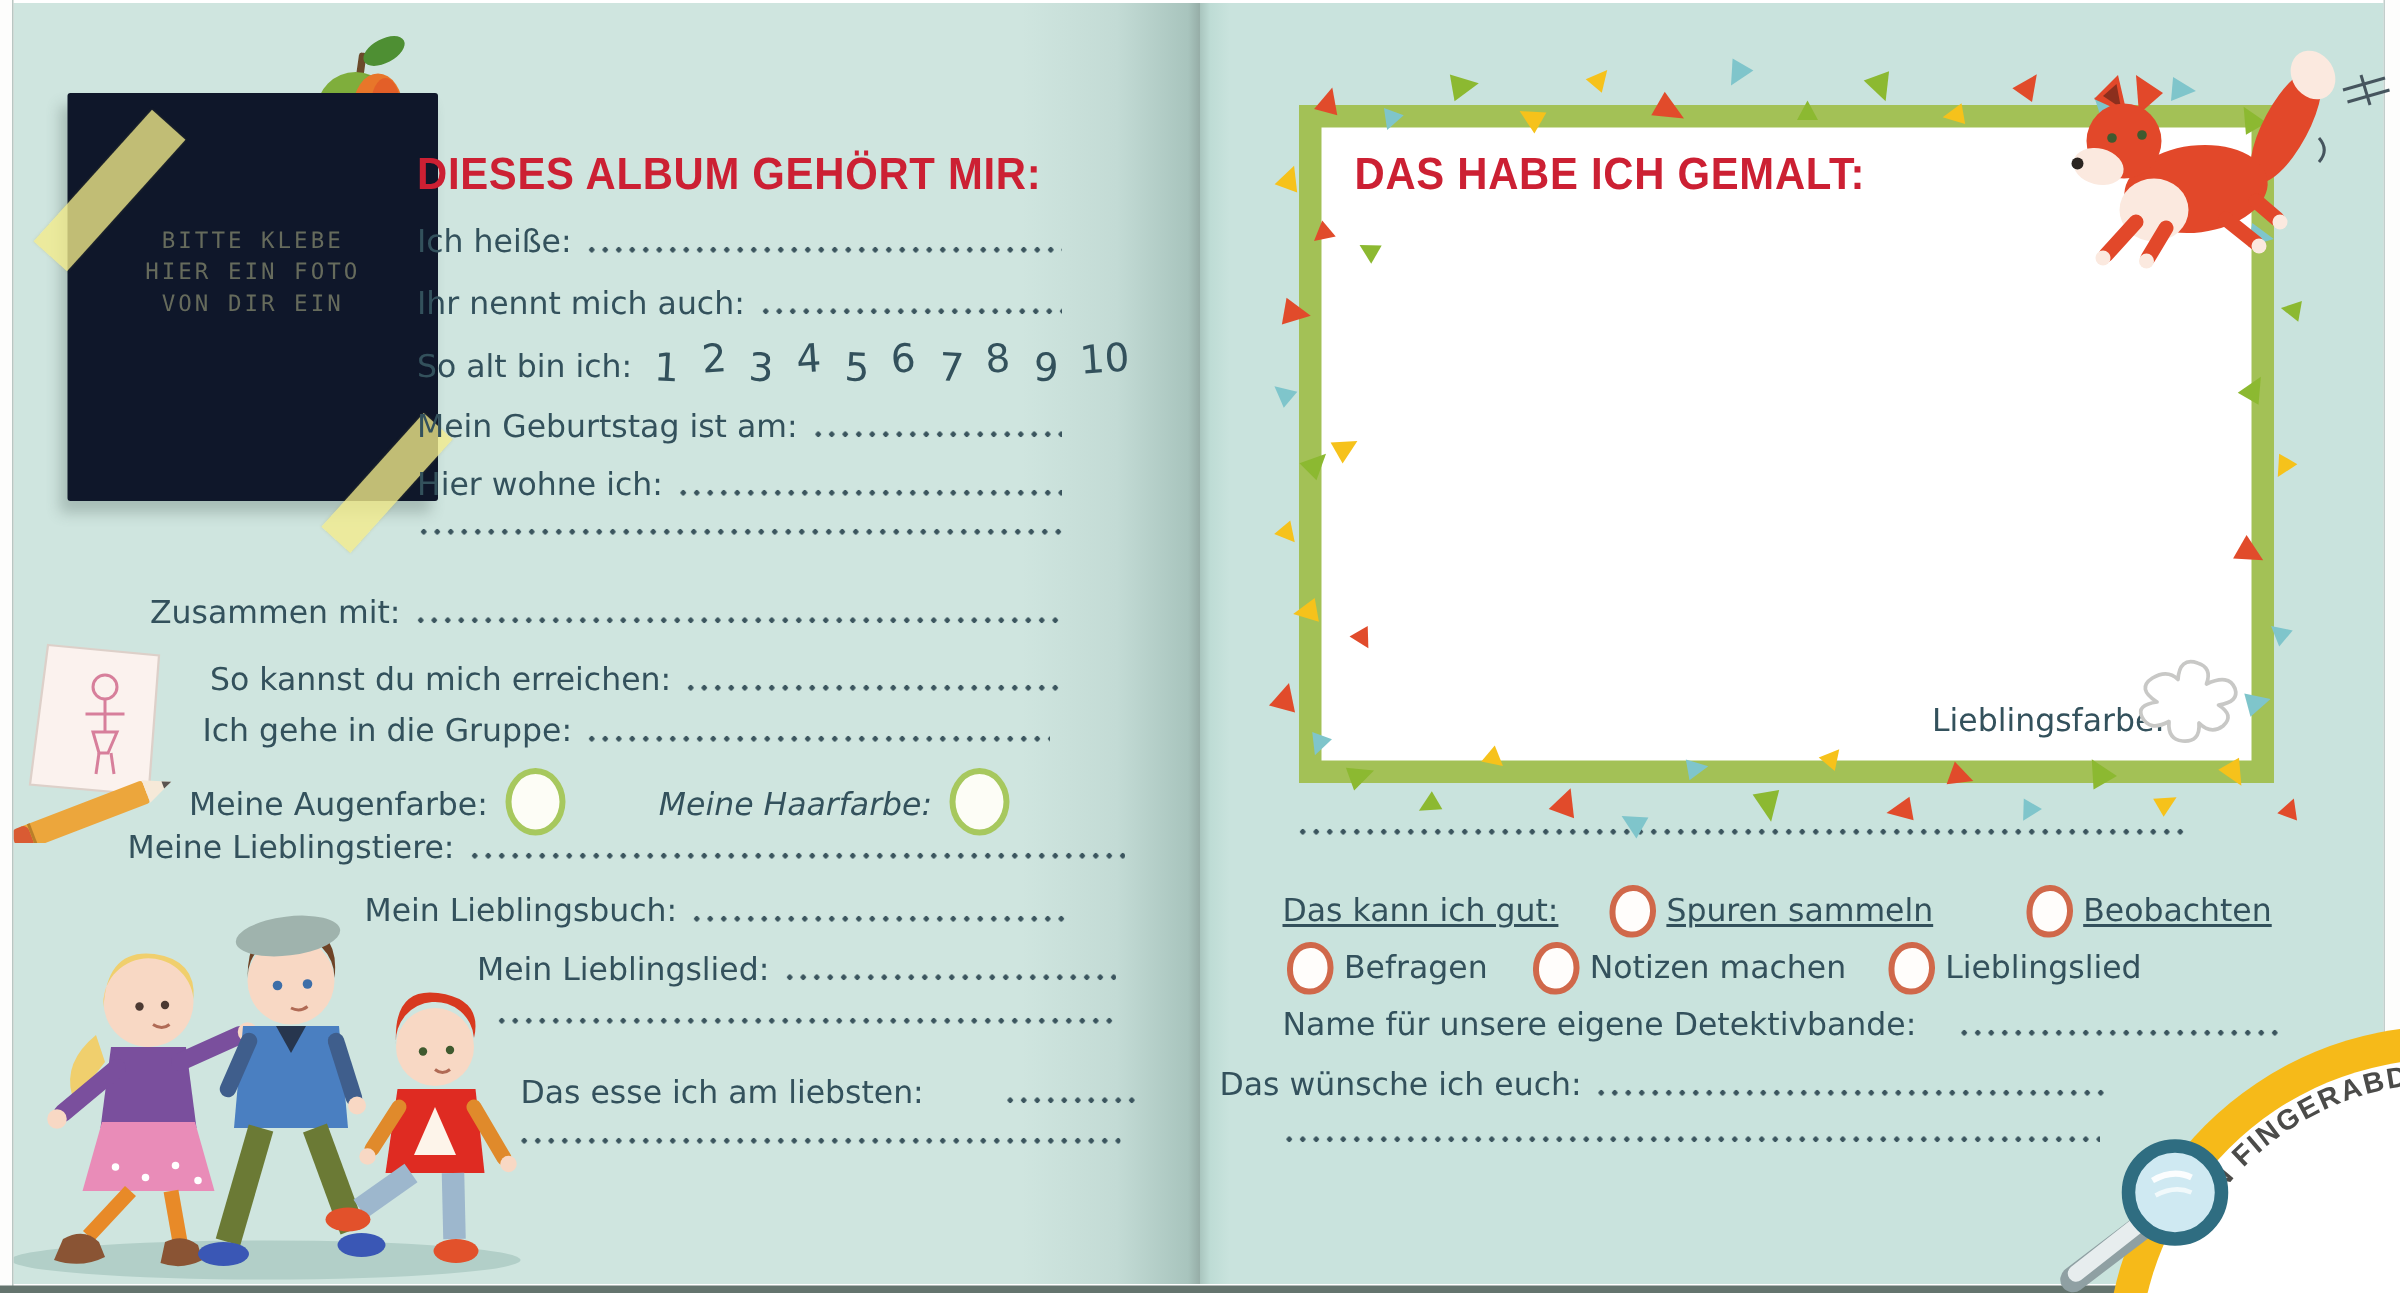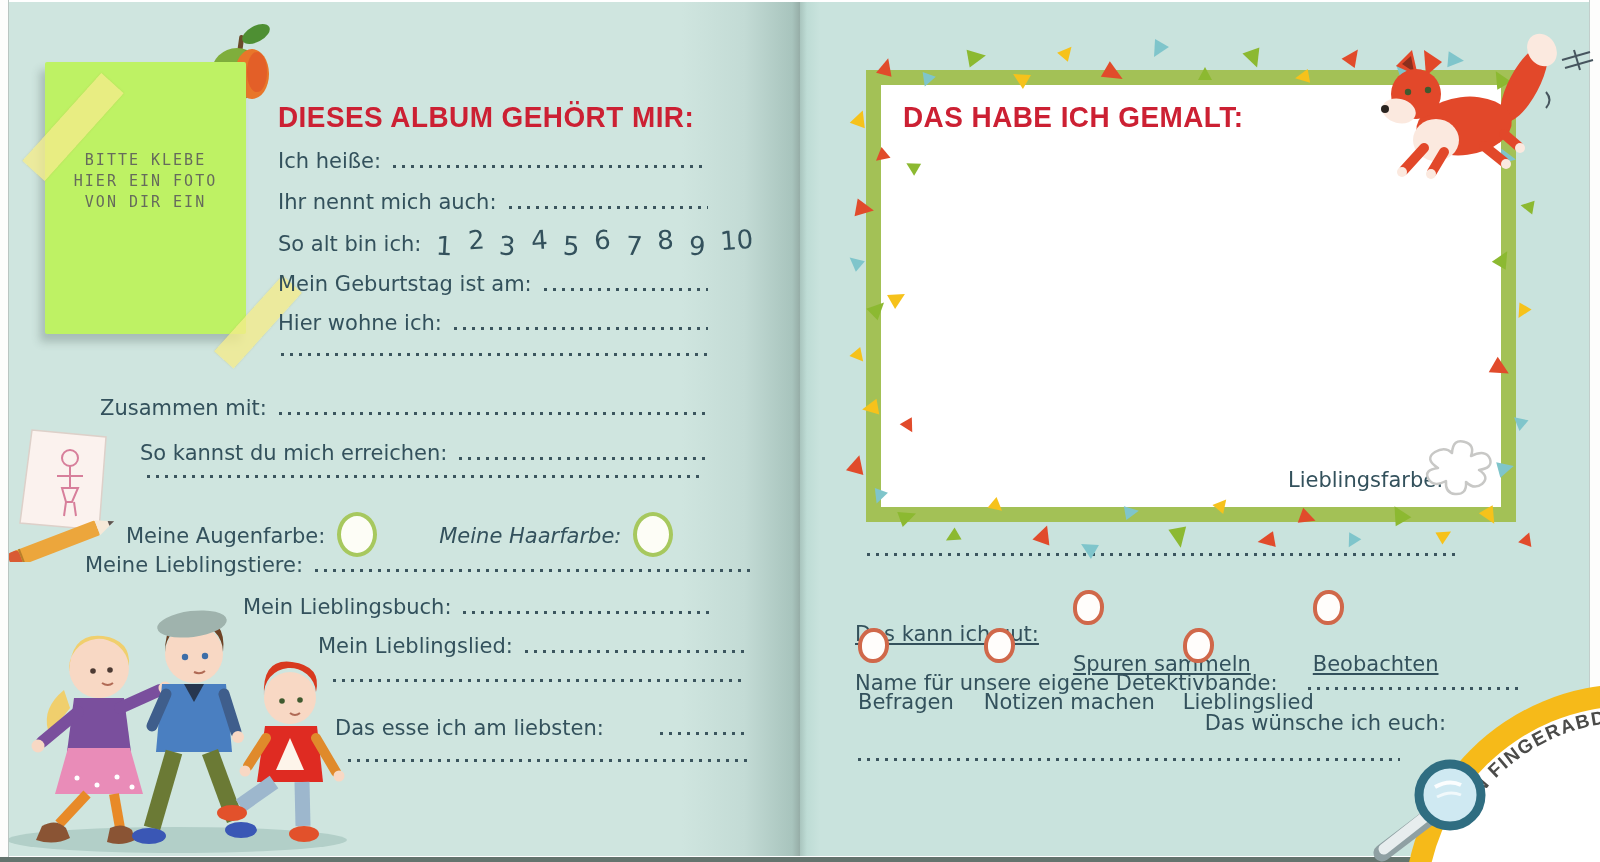--- a/index.html
+++ b/index.html
@@ -24,23 +24,23 @@
   .leader.noml{margin-left:0;}
 
   .agenum{display:inline-block;font-size:26px;margin-left:15px;color:#33515c;}
   .agenum:nth-child(odd){transform:translateY(2px) rotate(3deg);}
   .agenum:nth-child(even){transform:translateY(-4px) rotate(-4deg);}
 
   .colorcircle{display:inline-block;width:32px;height:37px;border:4px solid #a7c85e;border-radius:50%;
     background:#fdfdf6;margin:0 0 -8px 12px;}
   .chk{display:inline-block;width:23px;height:27px;border:4px solid #d0684a;border-radius:50% 48% 50% 46%;
     background:#fffdfb;flex:none;}
-  .grp{display:flex;align-items:flex-start;gap:26px;flex-direction:column;}
-
-  .note{position:absolute;left:45px;top:62px;width:201px;height:272px;background:#bef264;
+  .grp{display:flex;align-items:center;gap:7px;}
+
+  .note{position:absolute;left:45px;top:62px;width:247px;height:272px;background:#0f172a;
     box-shadow:-5px 8px 9px rgba(75,95,88,.30);border-radius:2px;}
   .note-text{position:absolute;left:0;top:88px;width:100%;text-align:center;
     font-family:"DejaVu Sans Mono",monospace;font-size:15px;line-height:21px;letter-spacing:2px;color:#666b5c;}
   .tape{position:absolute;background:rgba(243,236,138,.78);box-shadow:0 0 2px rgba(160,150,60,.25);}
   .tape1{left:14px;top:112px;width:118px;height:30px;transform:rotate(-48deg);}
   .tape2{left:207px;top:309px;width:102px;height:26px;transform:rotate(-48deg);}
 
   .frame{position:absolute;left:866px;top:70px;width:650px;height:452px;background:#a3c156;z-index:1;}
   .frame-inner{position:absolute;left:15px;top:15px;width:620px;height:422px;background:#ffffff;}
   #confetti-layer{position:absolute;left:0;top:0;width:1600px;height:862px;pointer-events:none;z-index:2;}
@@ -108,20 +108,21 @@
   </div>
   <div class="row" style="left:100px;top:395px;width:606px;">
     <span class="lbl">Zusammen mit:</span>
     <span class="leader"></span>
   </div>
   <div class="row" style="left:140px;top:440px;width:566px;">
     <span class="lbl">So kannst du mich erreichen:</span>
     <span class="leader"></span>
   </div>
   <div class="row" style="left:135px;top:474px;width:565px;">
+    <span class="lbl">Ich gehe in die Gruppe:</span>
     <span class="leader"></span>
   </div>
   <div class="row" style="left:126px;top:512px;">
     <span class="lbl">Meine Augenfarbe:</span>
     <span class="colorcircle"></span>
     <span class="lbl" style="margin-left:62px;font-style:italic;">Meine Haarfarbe:</span>
     <span class="colorcircle"></span>
   </div>
   <div class="row" style="left:85px;top:552px;width:665px;">
     <span class="lbl">Meine Lieblingstiere:</span>
@@ -131,21 +132,21 @@
     <span class="lbl">Mein Lieblingsbuch:</span>
     <span class="leader"></span>
   </div>
   <div class="row" style="left:318px;top:633px;width:426px;">
     <span class="lbl">Mein Lieblingslied:</span>
     <span class="leader"></span>
   </div>
   <div class="row" style="left:330px;top:678px;width:414px;">
     <span class="leader noml"></span>
   </div>
-  <div class="row" style="left:335px;top:715px;width:412px;gap:44px;">
+  <div class="row" style="left:347px;top:715px;width:412px;gap:44px;">
     <span class="lbl">Das esse ich am liebsten:</span>
     <span class="leader"></span>
   </div>
   <div class="row" style="left:345px;top:758px;width:402px;">
     <span class="leader noml"></span>
   </div>
 
   <svg class="doodle" width="122" height="138" viewBox="0 0 122 138">
     <polygon points="32,6 106,13 99,106 20,99" fill="#fbf2ee" stroke="#ddd0c9" stroke-width="1.5"></polygon>
     <g stroke="#d77f9b" stroke-width="2" fill="none">
@@ -347,21 +348,21 @@
     </span>
     <span class="grp" style="margin-left:28px;">
       <span class="chk"></span>
       <span class="lbl">Lieblingslied</span>
     </span>
   </div>
   <div class="row" style="left:855px;top:670px;width:665px;gap:18px;">
     <span class="lbl">Name für unsere eigene Detektivbande:</span>
     <span class="leader"></span>
   </div>
-  <div class="row" style="left:853px;top:710px;width:593px;flex-direction:column;">
+  <div class="row" style="left:813px;top:710px;width:593px;">
     <span class="lbl">Das wünsche ich euch:</span>
     <span class="leader"></span>
   </div>
   <div class="row" style="left:855px;top:757px;width:545px;">
     <span class="leader noml"></span>
   </div>
 
   <svg class="badge" width="260" height="207" viewBox="0 0 260 207">
     <circle cx="290" cy="255" r="226" fill="#f6ba19"></circle>
     <circle cx="290" cy="255" r="204" fill="#ffffff"></circle>

